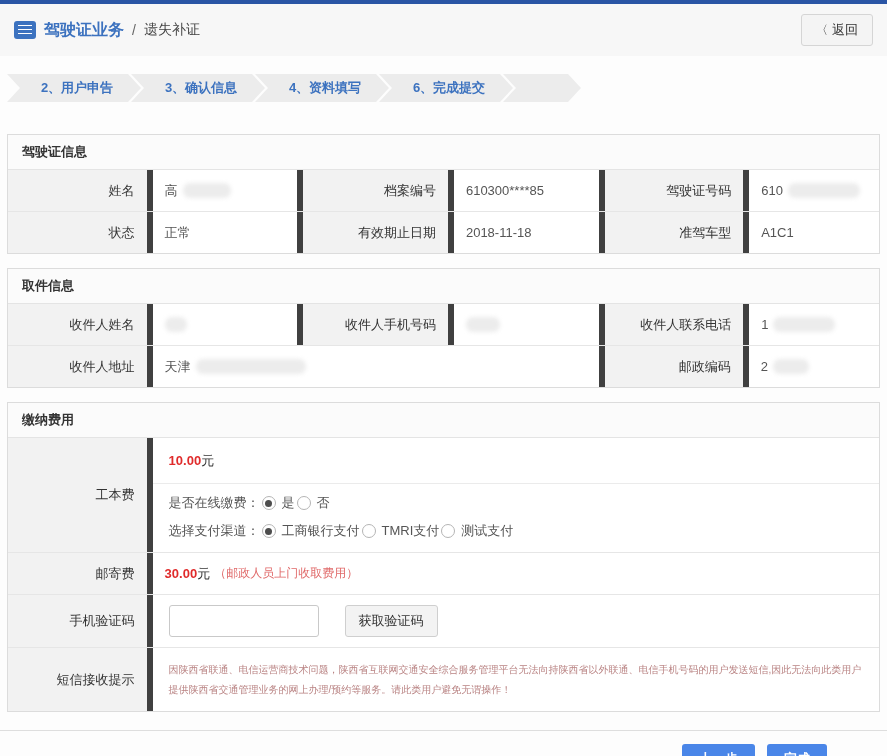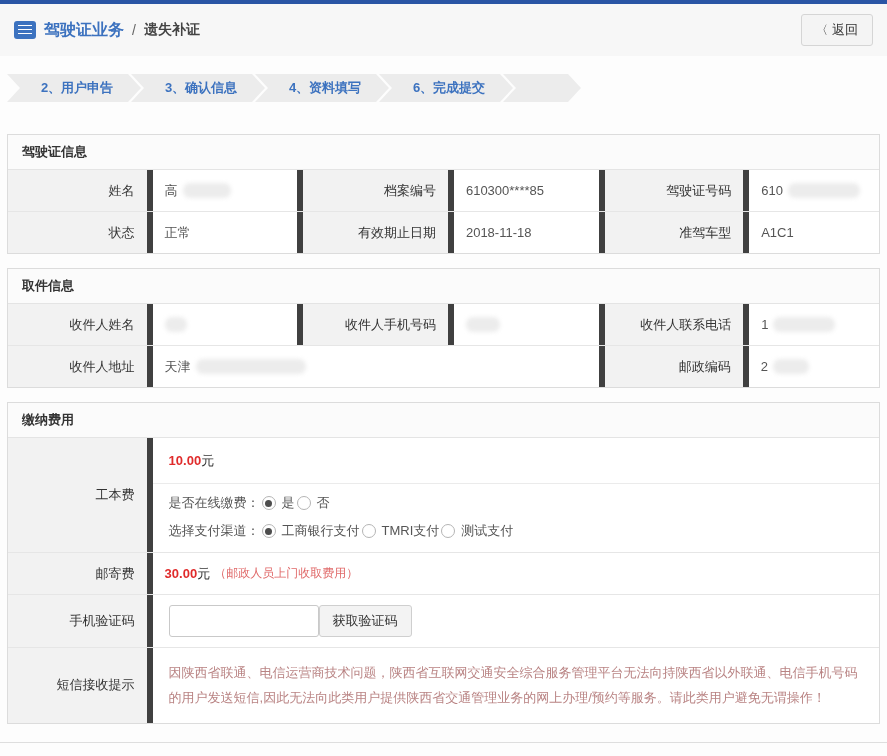--- a/index.html
+++ b/index.html
@@ -18,21 +18,21 @@
     padding:0 14px 0 14px;
   }
   .ph-left { display:flex; align-items:center; gap:8px; }
   .menu-ic { width:22px; height:18px; background:#3c72bf; border-radius:3px; position:relative; flex:0 0 auto; }
   .menu-ic::before {
     content:""; position:absolute; left:4px; top:4px; right:4px; bottom:4px;
     background:linear-gradient(#fff 0 1.5px, transparent 1.5px 4px, #fff 4px 5.5px, transparent 5.5px 8px, #fff 8px 9.5px, transparent 9.5px);
   }
   .ph-title { color:#3c72bf; font-size:16px; font-weight:bold; }
   .ph-sep   { color:#666; font-size:14px; }
-  .ph-sub   { color:#444; font-size:14px;font-weight:bold; }
+  .ph-sub   { color:#444; font-size:14px; }
   .back-btn {
     background:#f4f4f4; border:1px solid #d5d5d5; border-radius:3px;
     padding:6px 14px; font-size:13px; color:#333; cursor:pointer;
     display:flex; align-items:center; gap:4px;
   }
   .back-btn .chev { font-size:12px; color:#333; }
 
   
   .steps { display:flex; margin:18px 7px 0 7px; height:28px; }
   .step {
@@ -79,27 +79,27 @@
   .radio-block { padding:10px 16px 12px 16px; display:flex; flex-direction:column; gap:10px; }
   .radio-row { display:flex; align-items:center; gap:2px; color:#555; }
   .radio-q { color:#555; }
   .radio-opt { display:flex; align-items:center; gap:6px; cursor:pointer; color:#555; }
   .radio-circle {
     width:14px; height:14px; border:1px solid #b5b5b5; border-radius:50%; background:#fff;
     display:inline-flex; align-items:center; justify-content:center; flex:0 0 auto;
   }
   .radio-circle.sel::after { content:""; width:7px; height:7px; border-radius:50%; background:#4d4d4d; }
 
-  .code-wrap { display:flex; align-items:center; gap:0; padding:10px 16px; }
+  .code-wrap { display:flex; align-items:center; gap:26px; padding:10px 16px; }
   .code-input { width:150px; height:32px; border:1px solid #c9c9c9; border-radius:3px; padding:0 8px; font-size:13px; }
   .code-btn {
     height:32px; padding:0 13px; background:#f3f3f3; border:1px solid #cfcfcf;
     border-radius:3px; font-size:13px; color:#333; cursor:pointer;
   }
-  .notice-text { padding:12px 16px; color:#b98383; line-height:1.95; font-size:13px; }
+  .notice-text { padding:12px 16px; color:#b98383; line-height:1.95; font-size:10px; }
 
   
   .footer { border-top:1px solid #dedede; margin-top:18px; padding:13px 60px 0 0; display:flex; justify-content:flex-end; gap:12px; }
   .blue-btn {
     background:#4a86e8; color:#fff; border:none; border-radius:3px;
     padding:6px 17px; font-size:13px; font-weight:bold; cursor:pointer;
   }
 </style>
 </head>
 <body>

